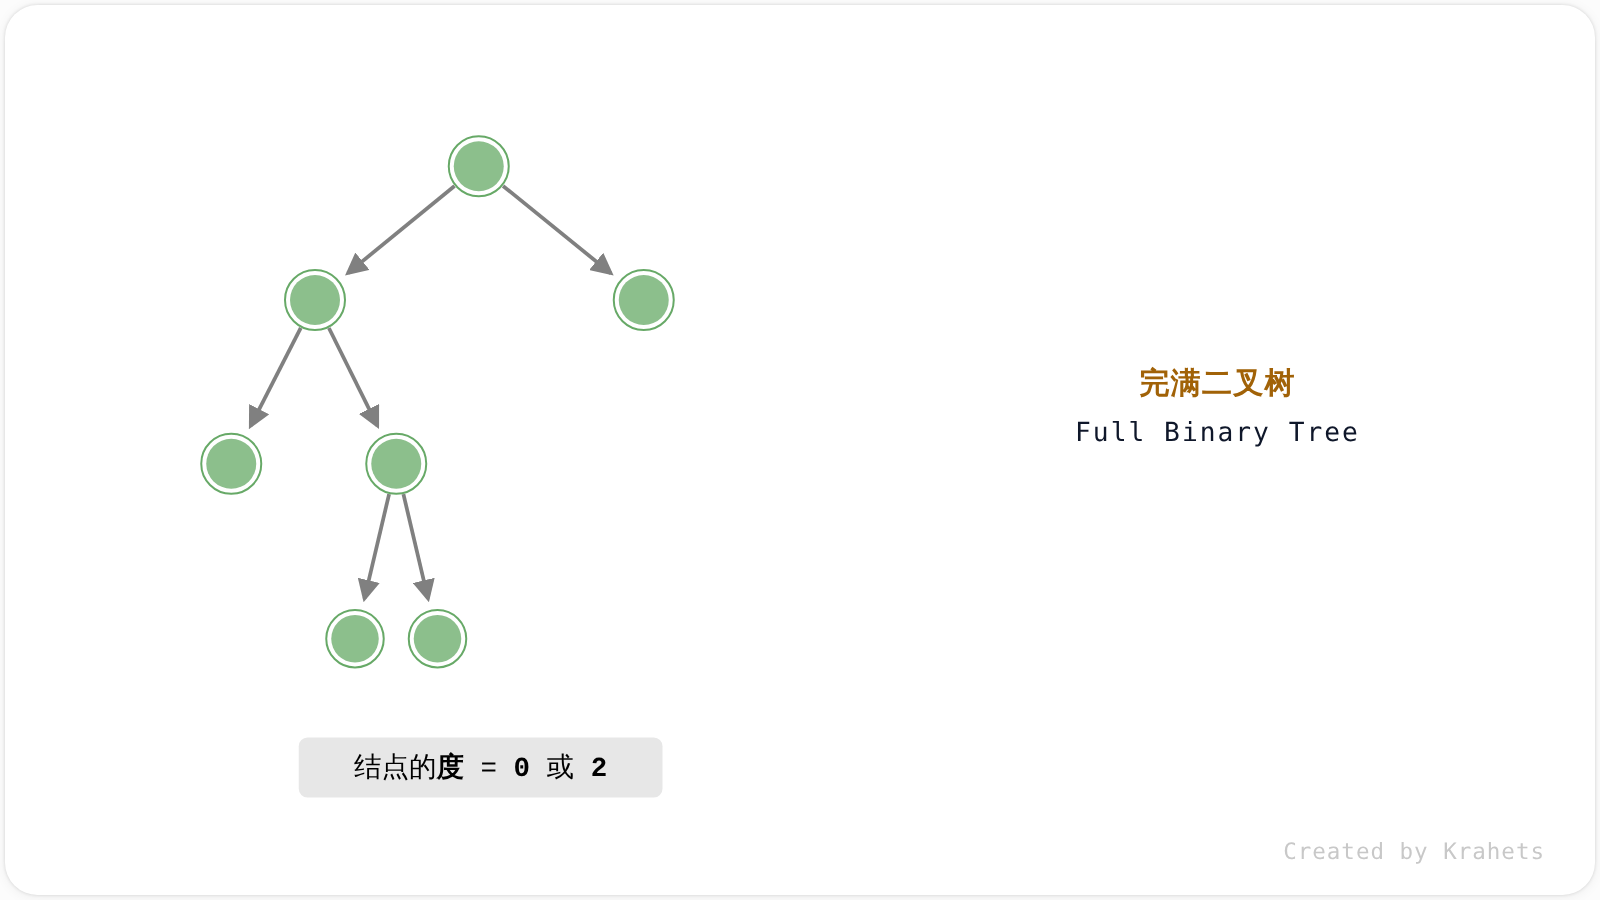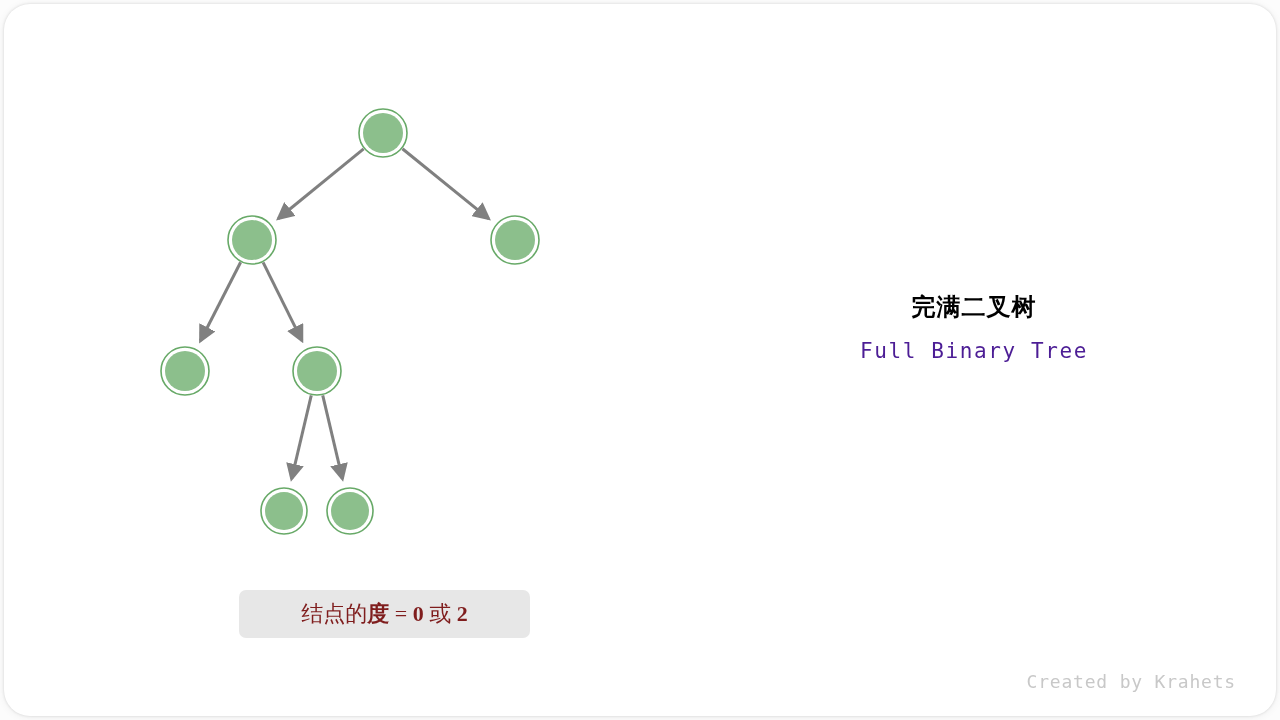--- a/index.html
+++ b/index.html
@@ -46,53 +46,53 @@
     left: 700px;
     top: 290px;
     width: 540px;
     text-align: center;
   }
 
   #caption-title {
     font-family: "Liberation Sans", sans-serif;
     font-size: 24px;
     font-weight: bold;
-    color: #000000;
+    color: #a16207;
     letter-spacing: 1px;
     line-height: 1.1;
   }
 
   #caption-subtitle {
-    margin-top: 19px;
+    margin-top: 14px;
     font-family: "DejaVu Sans Mono", monospace;
     font-size: 21px;
     font-weight: normal;
-    color: #4c1d95;
+    color: #0f172a;
     letter-spacing: 1.6px;
   }
 
   
   #degree-label {
     position: absolute;
     left: 235px;
     top: 586px;
     width: 291px;
     height: 48px;
     background: #e7e7e7;
     border-radius: 7px;
     display: flex;
     align-items: center;
     justify-content: center;
     box-sizing: border-box;
   }
 
   .deg-text {
-    font-family: Liberation Serif, serif;
+    font-family: Liberation Mono, monospace;
     font-size: 22px;
-    color: #7f1d1d;
+    color: #000000;
     white-space: pre;
   }
   .deg-text.bold { font-weight: bold; }
 
   
   #credit {
     position: absolute;
     right: 40px;
     bottom: 24px;
     font-family: "DejaVu Sans Mono", monospace;

